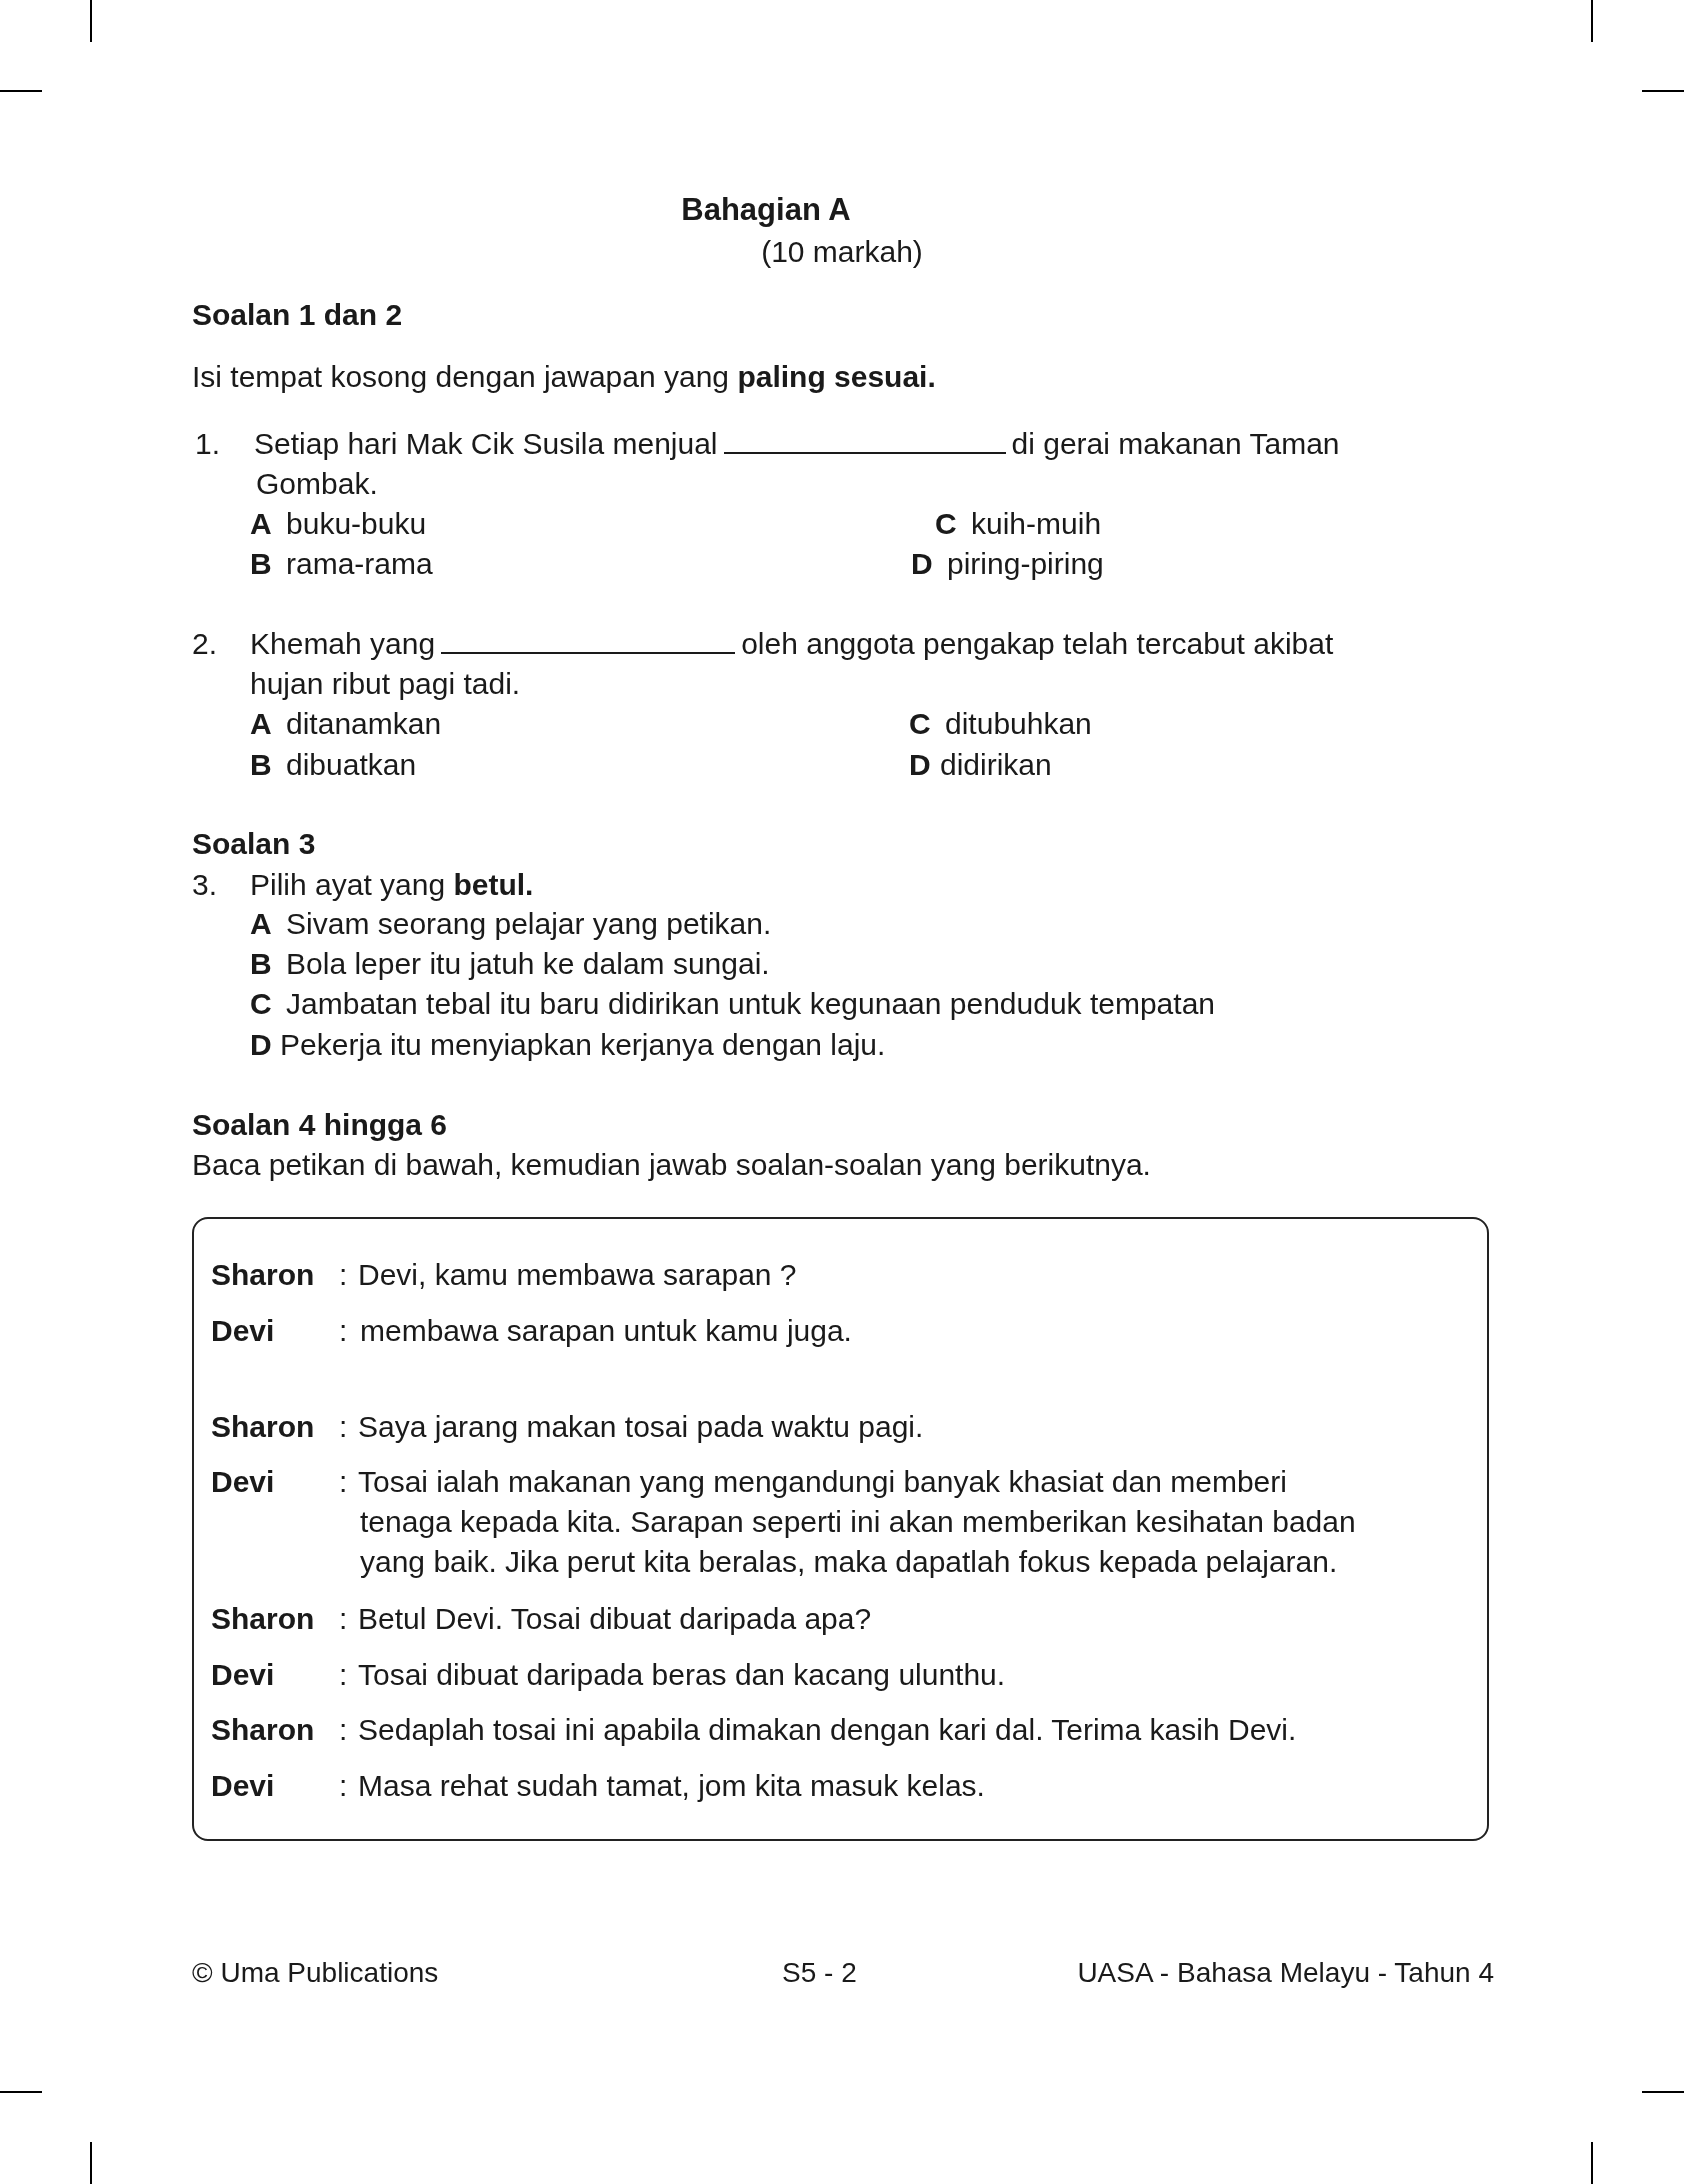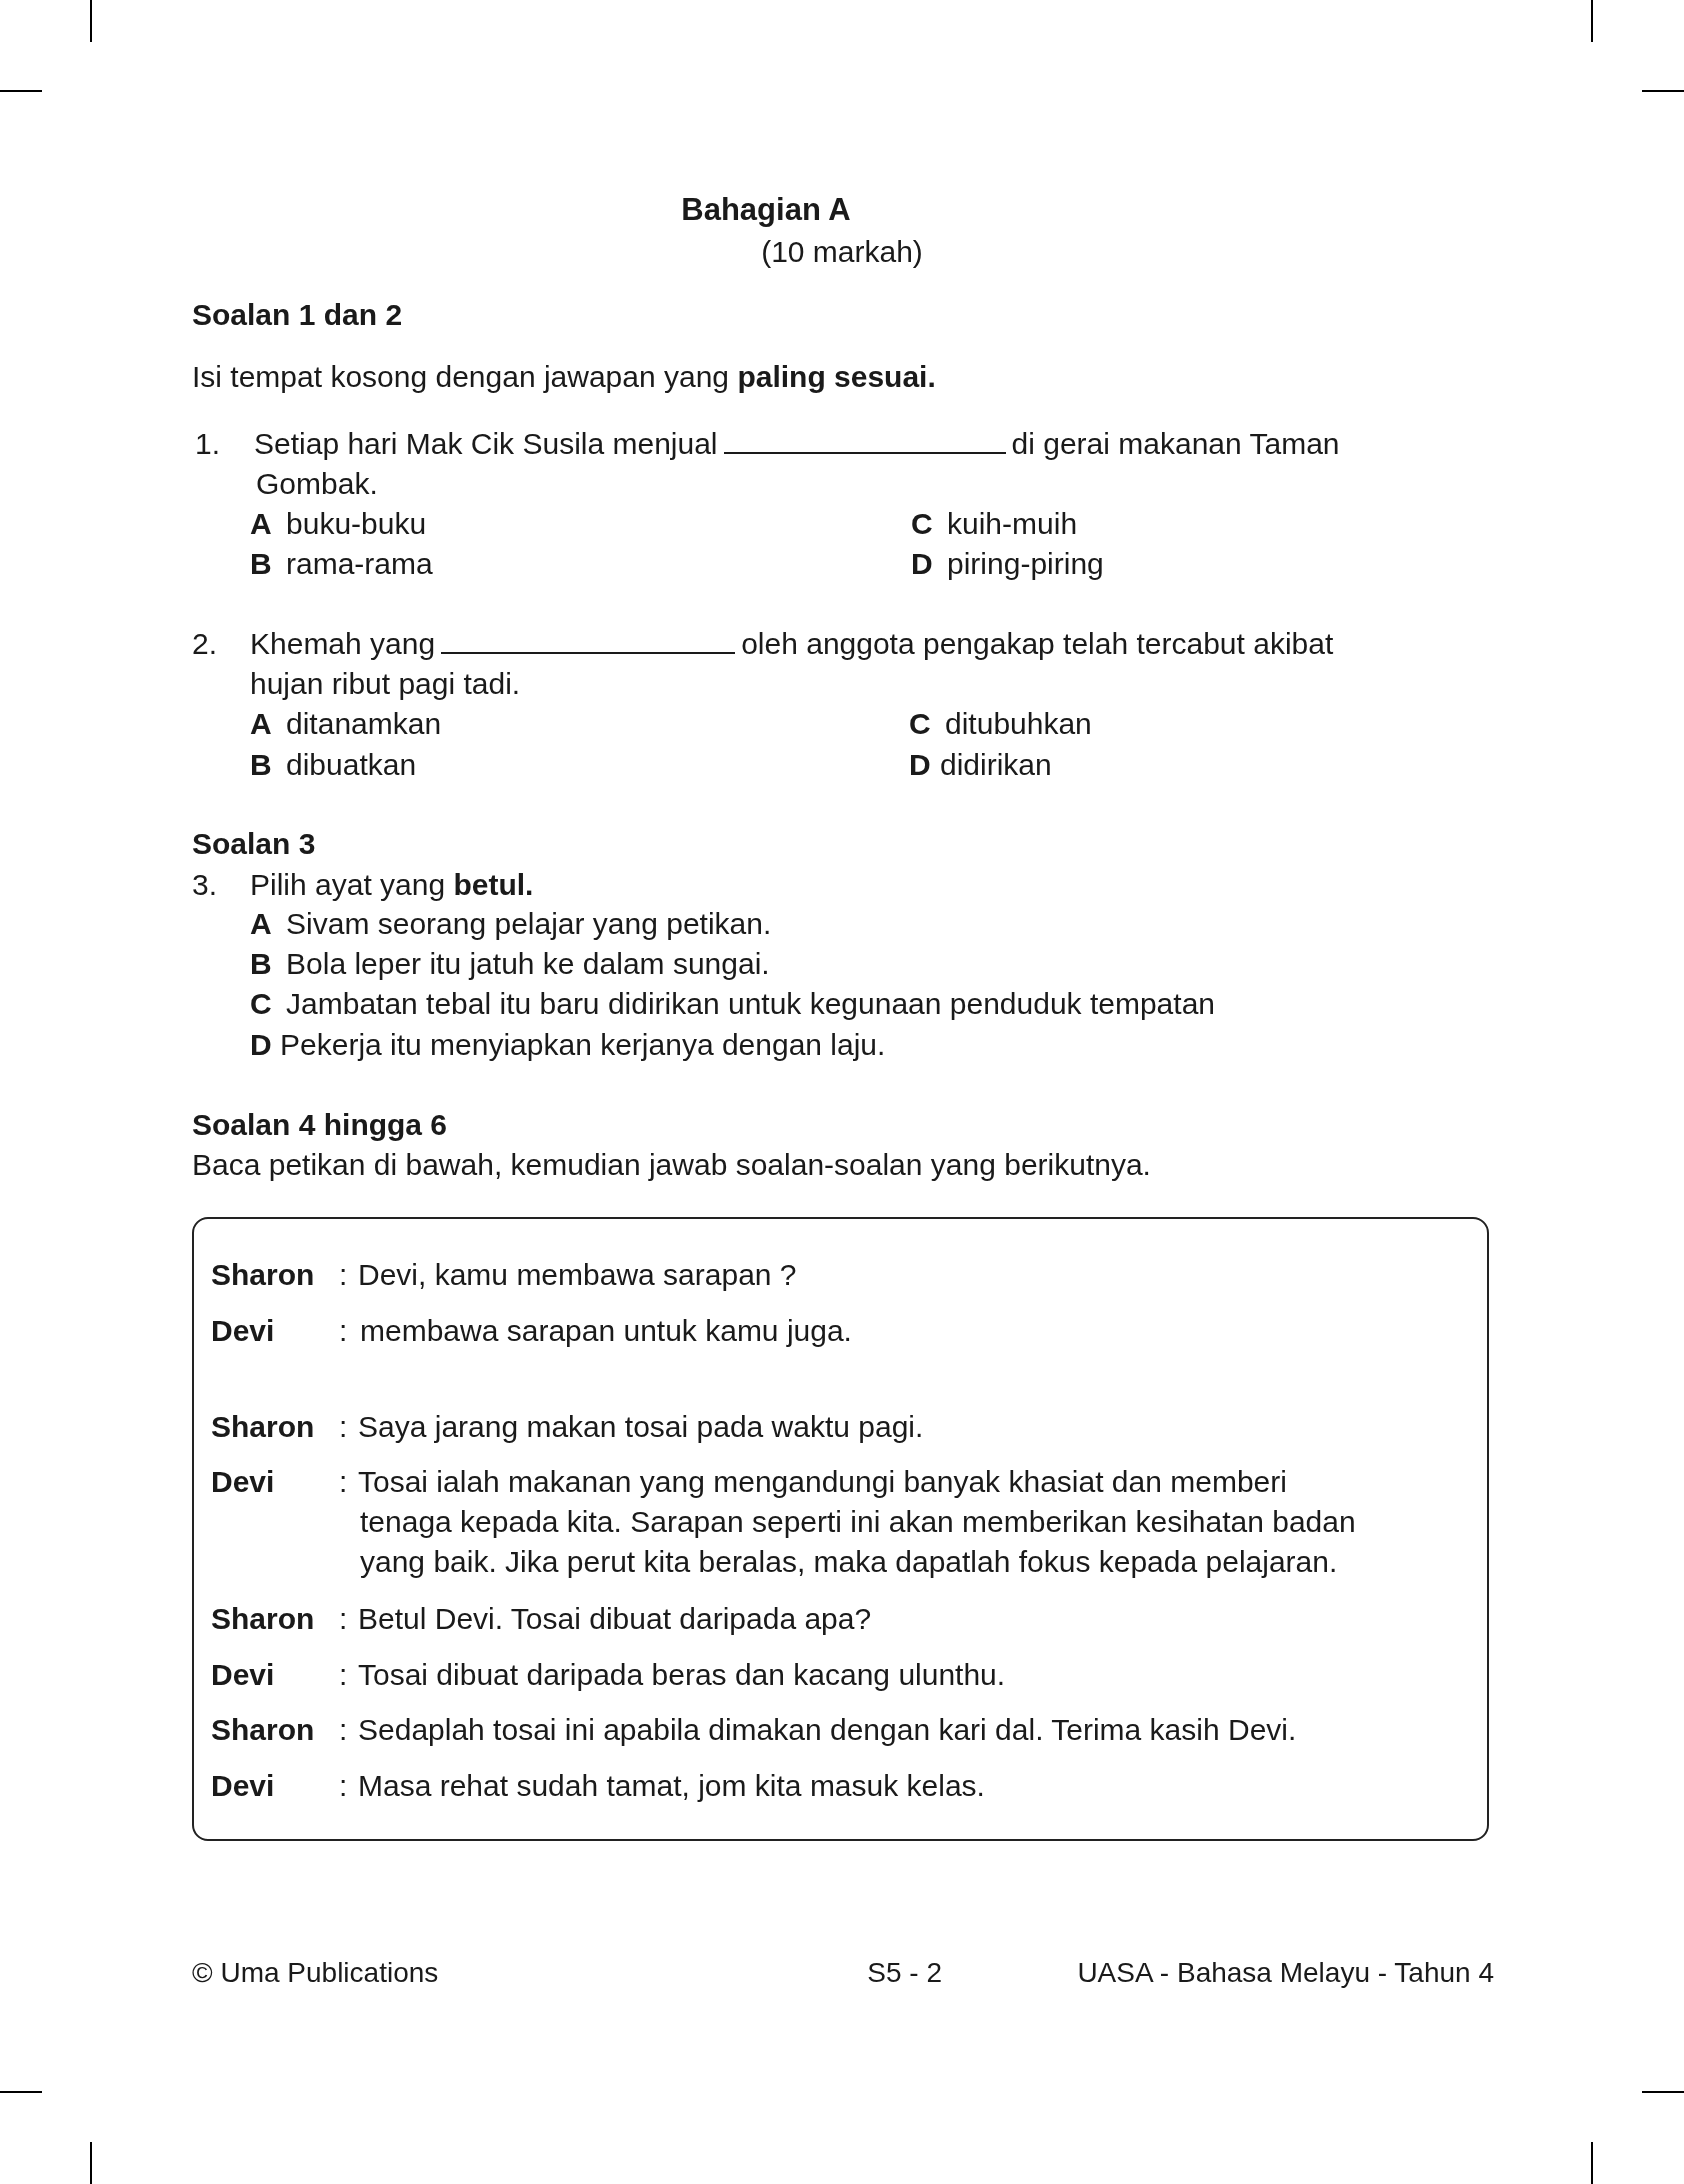--- a/index.html
+++ b/index.html
@@ -37,21 +37,21 @@
   <span>Isi tempat kosong dengan jawapan yang </span><span class="b">paling sesuai.</span>
 </div>
 
 <div class="abs t" style="left:195px;top:426px;">1.</div>
 <div class="abs t" style="left:254px;top:426px;">
   <span>Setiap hari Mak Cik Susila menjual</span><span class="blank" style="width:282px;"></span><span>di gerai makanan Taman</span>
 </div>
 <div class="abs t" style="left:256px;top:466px;">Gombak.</div>
 <div class="abs t" style="left:250px;top:506px;"><span class="b">A</span> <span style="margin-left:6px;">buku-buku</span></div>
 <div class="abs t" style="left:250px;top:546px;"><span class="b">B</span> <span style="margin-left:6px;">rama-rama</span></div>
-<div class="abs t" style="left:911px;top:506px;"><span class="b">C</span> <span style="margin-left:6px;">kuih-muih</span></div>
+<div class="abs t" style="left:935px;top:506px;"><span class="b">C</span> <span style="margin-left:6px;">kuih-muih</span></div>
 <div class="abs t" style="left:911px;top:546px;"><span class="b">D</span> <span style="margin-left:6px;">piring-piring</span></div>
 
 <div class="abs t" style="left:192px;top:626px;">2.</div>
 <div class="abs t" style="left:250px;top:626px;">
   <span>Khemah yang</span><span class="blank" style="width:294px;"></span><span>oleh anggota pengakap telah tercabut akibat</span>
 </div>
 <div class="abs t" style="left:250px;top:666px;">hujan ribut pagi tadi.</div>
 <div class="abs t" style="left:250px;top:706px;"><span class="b">A</span> <span style="margin-left:6px;">ditanamkan</span></div>
 <div class="abs t" style="left:250px;top:747px;"><span class="b">B</span> <span style="margin-left:6px;">dibuatkan</span></div>
 <div class="abs t" style="left:909px;top:706px;"><span class="b">C</span> <span style="margin-left:6px;">ditubuhkan</span></div>
@@ -104,14 +104,14 @@
 
 <div class="spk" style="top:1712px;">Sharon</div>
 <div class="col" style="top:1712px;">:</div>
 <div class="utt" style="top:1710px;"><span>Sedaplah tosai ini apabila dimakan dengan kari dal. Terima kasih Devi.</span></div>
 
 <div class="spk" style="top:1768px;">Devi</div>
 <div class="col" style="top:1768px;">:</div>
 <div class="utt" style="top:1766px;"><span>Masa rehat sudah tamat, jom kita masuk kelas.</span></div>
 
 <div class="abs foot" style="left:192px;top:1958px;">© Uma Publications</div>
-<div class="abs foot" style="left:742px;width:200px;text-align:right;top:1958px;">S5 - 2</div>
+<div class="abs foot" style="left:782px;width:200px;text-align:left;top:1958px;">S5 - 2</div>
 <div class="abs foot" style="right:190px;top:1958px;text-align:center;">UASA - Bahasa Melayu - Tahun 4</div>
 
 </body></html>

